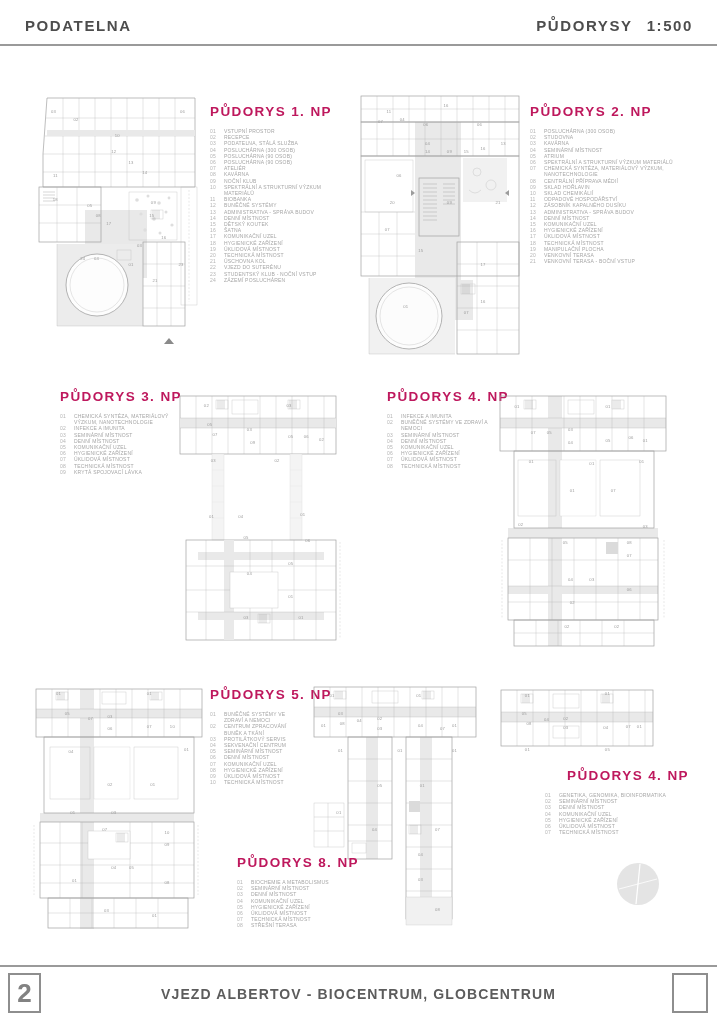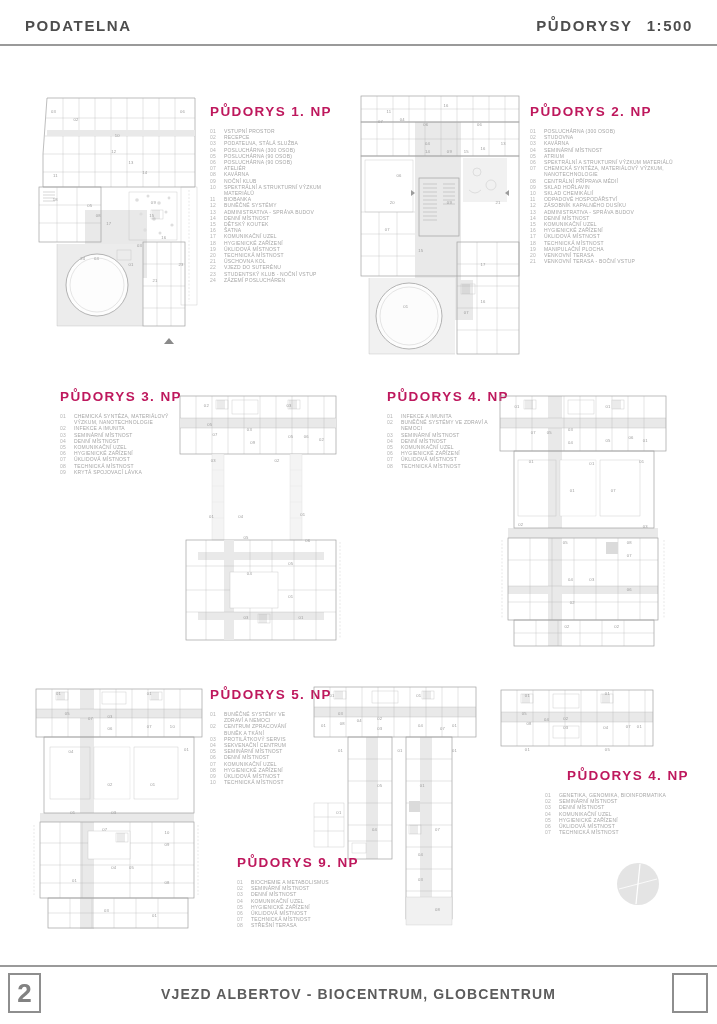--- a/index.html
+++ b/index.html
@@ -667,21 +667,21 @@
     <span class="rlabel" style="left: 66%; top: 41%;">01</span>
     <span class="rlabel" style="left: 17%; top: 52%;">01</span>
     <span class="rlabel" style="left: 38%; top: 59%;">04</span>
     <span class="rlabel" style="left: 75%; top: 59%;">07</span>
     <span class="rlabel" style="left: 65%; top: 69%;">04</span>
     <span class="rlabel" style="left: 65%; top: 79%;">03</span>
     <span class="rlabel" style="left: 75%; top: 91%;">08</span>
   </div>
 
 <div class="legend" style="left:237px;top:855px;width:104px">
-  <h2>PŮDORYS 9. NP</h2>
+  <h2>PŮDORYS 8. NP</h2>
   <div>
       <div class="lrow">
         <span class="lnum">01</span>
         <span class="ltxt">BIOCHEMIE A METABOLISMUS</span>
       </div>
       <div class="lrow">
         <span class="lnum">02</span>
         <span class="ltxt">SEMINÁRNÍ MÍSTNOST</span>
       </div>
       <div class="lrow">

